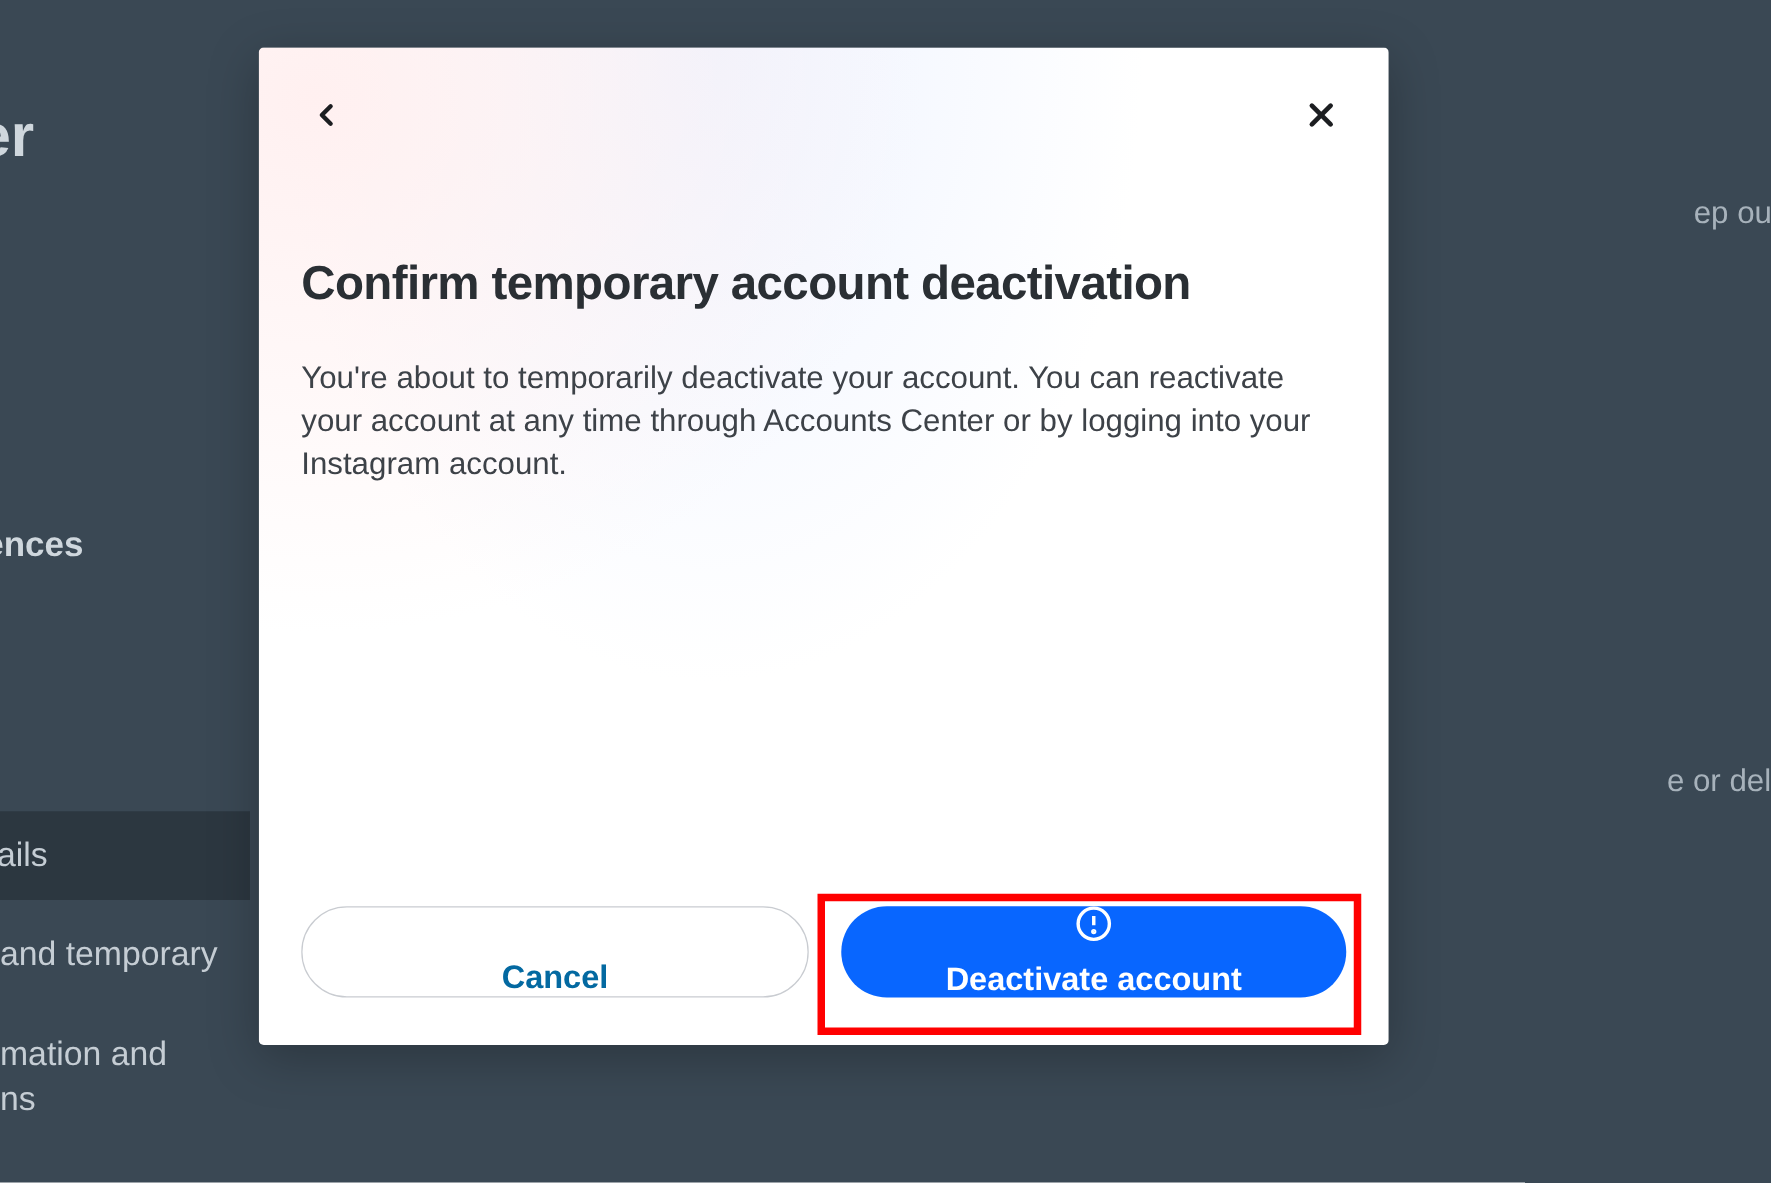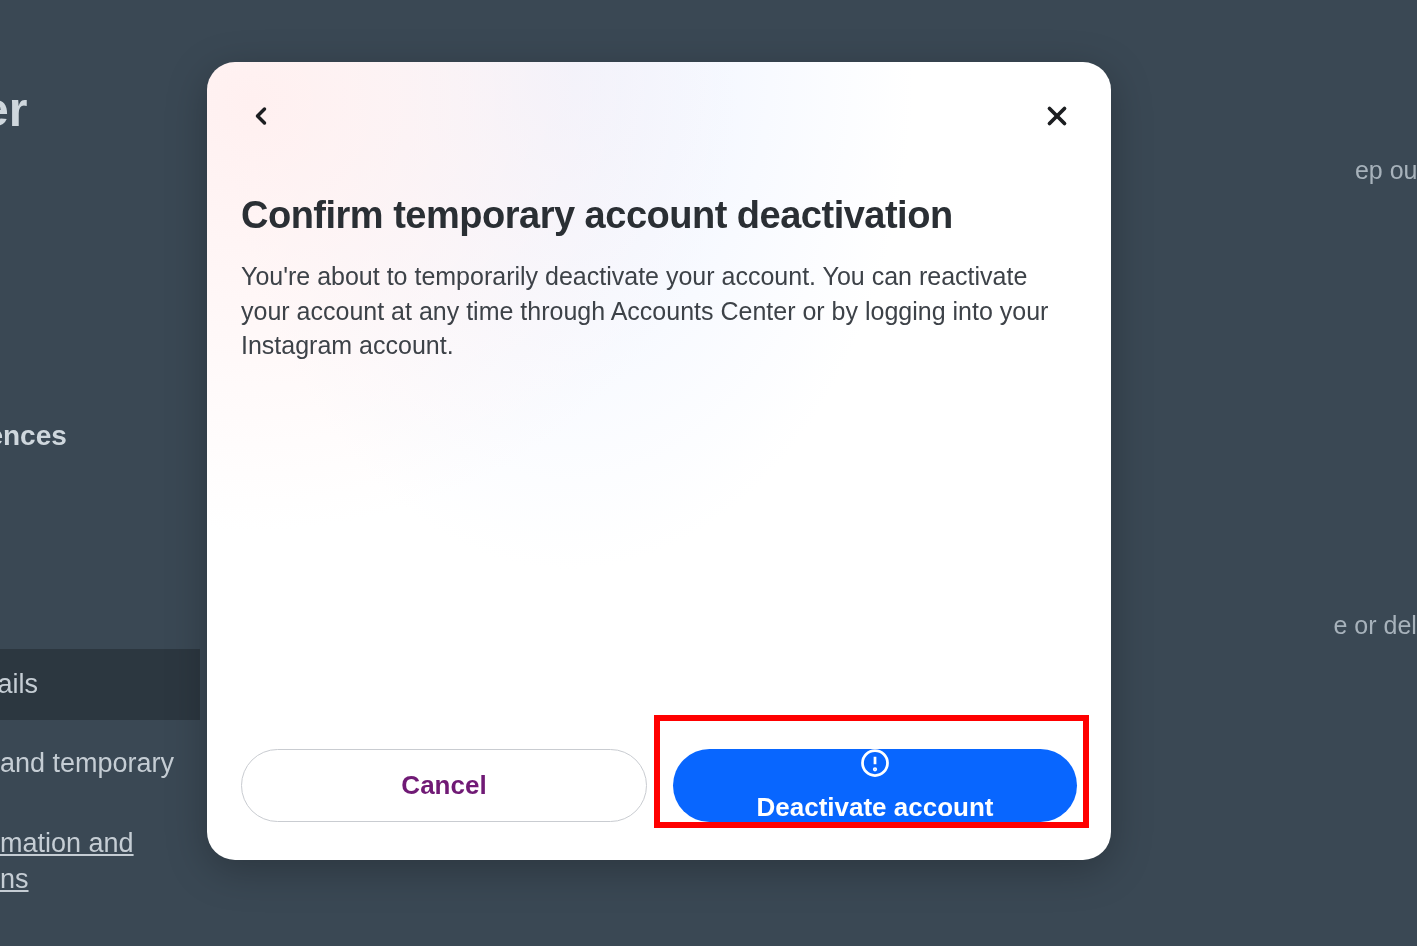--- a/index.html
+++ b/index.html
@@ -83,31 +83,32 @@
     padding-bottom: 20px;
     position: relative;
     left: 0;
   }
   .bg-sidebar-item.selected span { position: relative; left: 0px; }
 
   
   .modal {
     position: absolute;
     left: 207px;
-    top: 62px;
+    top: 38px;
     width: 904px;
     height: 798px;
     background: radial-gradient(ellipse at 5% 5%, #fff0f0 0%, rgba(255,255,255,0) 40%),
                 radial-gradient(ellipse at 40% 0%, #eef3ff 0%, rgba(255,255,255,0) 45%),
                 #ffffff;
-    border-radius: 28px;
+    border-radius: 4px;
     box-shadow: 0 10px 40px rgba(0,0,0,0.25);
     padding: 34px;
     display: flex;
     flex-direction: column;
+    gap: 36px;
   }
   .modal-top {
     display: flex;
     justify-content: space-between;
     align-items: center;
     height: 40px;
   }
   .back-btn, .close-btn {
     width: 40px; height: 40px;
     display: flex; align-items: center; justify-content: center;
@@ -118,21 +119,20 @@
     font-size: 38px;
     font-weight: 700;
     color: #2a2f34;
     margin-top: 58px;
     letter-spacing: -0.5px;
   }
   .modal-body {
     font-size: 25px;
     line-height: 1.38;
     color: #3d4248;
-    margin-top: 22px;
     max-width: 820px;
   }
   .modal-spacer { flex: 1; }
   .modal-buttons {
     display: flex;
     gap: 26px;
     padding-bottom: 4px;
   }
   .btn {
     flex: 1;
@@ -142,21 +142,22 @@
     font-weight: 600;
     display: flex;
     align-items: center;
     justify-content: center;
     cursor: pointer;
     gap: 14px;
   }
   .btn-cancel {
     background: #fff;
     border: 1.5px solid #c9ccd1;
-    color: #701a75;
+    color: #0369a1;
+    align-items: flex-end;
   }
   .btn-primary {
     background: #0866ff;
     border: none;
     color: #fff;
     flex-direction: column;
   }
   .btn-primary svg { flex-shrink: 0; }
 
   .highlight-box {
@@ -179,21 +180,21 @@
     <br>
     
   </div>
   <div class="bg-right">ep our community sa</div>
   <div class="bg-right2">e or delete your acco</div>
   <div class="bg-section1">d experiences</div>
   <div class="bg-section2">s</div>
   <div class="bg-sidebar">
     <div class="bg-sidebar-item selected"><span>details</span></div>
     <div class="bg-sidebar-item"><span> and temporary</span></div>
-    <div class="bg-sidebar-item" style="padding-top:18px;line-height:1.35;text-decoration:underline;">
+    <div class="bg-sidebar-item" style="padding-top:18px;line-height:1.35;">
       <span>mation and</span><br>
       <span>ns</span>
     </div>
   </div>
 </div>
 
 <div class="modal">
   <div class="modal-top">
     <div class="back-btn">
       <svg width="28" height="28" viewBox="0 0 24 24" fill="none" stroke="#1c1e21" stroke-width="3" stroke-linecap="round" stroke-linejoin="round">

